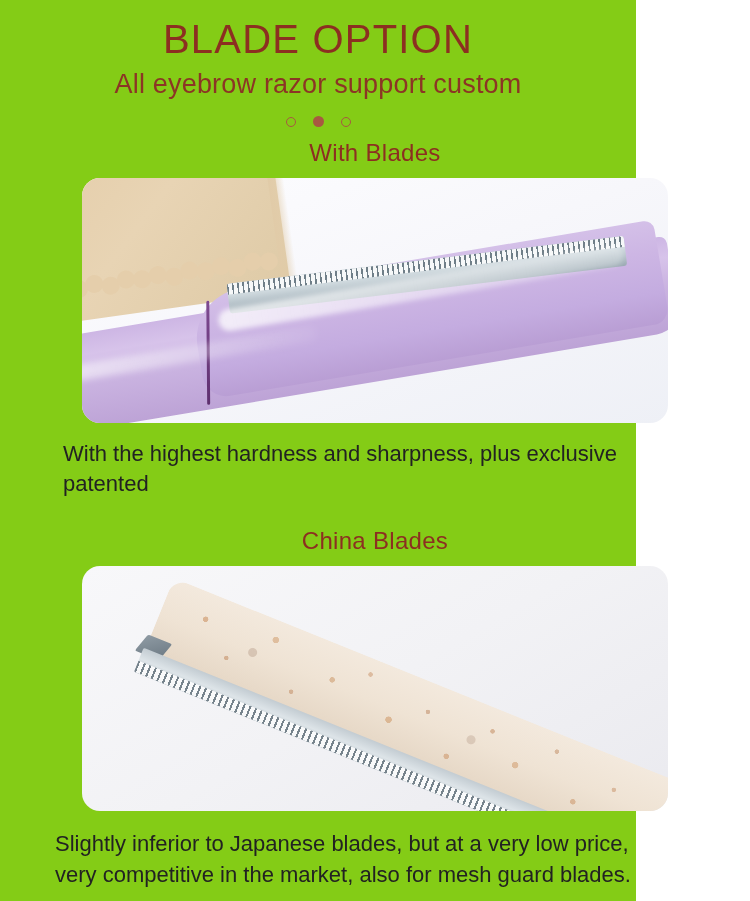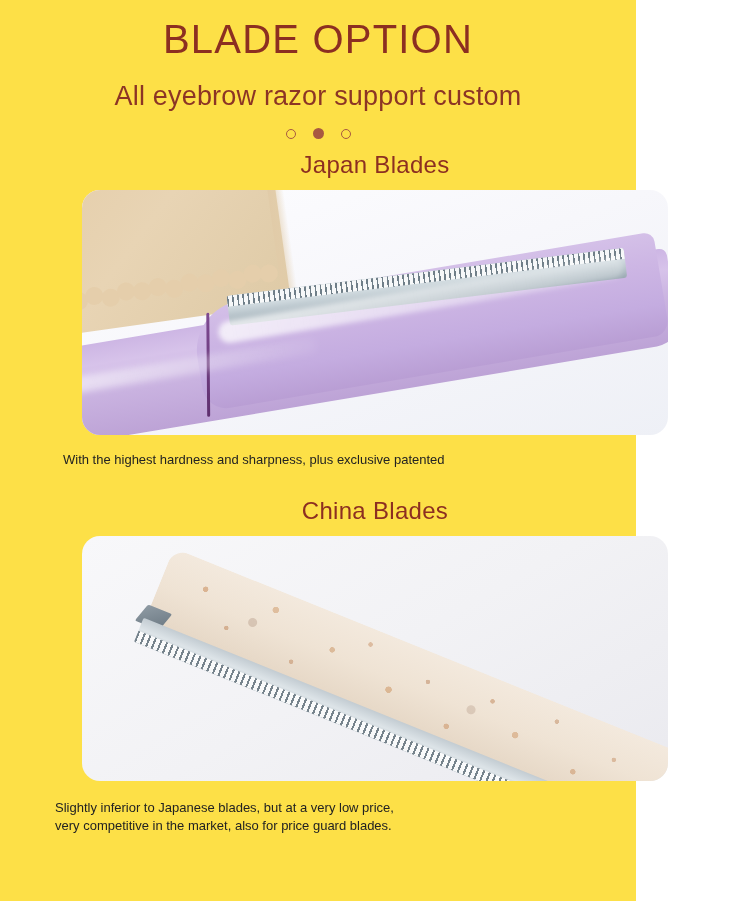--- a/index.html
+++ b/index.html
@@ -14,21 +14,21 @@
     height: 901px;
     font-family: "Liberation Sans", sans-serif;
     overflow: hidden;
     position: relative;
   }
 
   .page {
     width: 636px;
     height: 901px;
     position: relative;
-    background: #fde047;
+    background: #84cc16;
   }
 
   
   .header {
     text-align: center;
     padding-top: 18px;
   }
   .main-title {
     font-family: "Liberation Sans", sans-serif;
     font-size: 40px;
@@ -38,21 +38,21 @@
     line-height: 1.05;
     margin: 0;
   }
   .subtitle {
     font-family: "Liberation Sans", sans-serif;
     font-size: 27px;
     font-weight: 300;
     letter-spacing: 0.2px;
     color: #8c3525;
     line-height: 1.25;
-    margin: 20px 0 0 0;
+    margin: 8px 0 0 0;
   }
 
   
   .dots {
     margin-top: 13px;
     display: flex;
     justify-content: center;
     align-items: center;
     gap: 17px;
     height: 14px;
@@ -286,21 +286,21 @@
     width: 26px;
     height: 20px;
     background: linear-gradient(135deg, #8e9aa3, #6d7a84);
     transform: skewX(-18deg);
     border-radius: 2px;
   }
 
   
   .desc {
     font-family: "Liberation Sans", sans-serif;
-    font-size: 13px;
+    font-size: 22px;
     font-weight: 400;
     color: #222222;
     line-height: 1.38;
     margin: 0;
   }
   .desc-japan {
     width: 632px;
     margin: 16px auto 0 auto;
     text-align: left;
     padding-left: 4px;
@@ -322,21 +322,21 @@
     <p class="subtitle">All eyebrow razor support custom</p>
   </div>
 
   <div class="dots">
     <span class="dot hollow"></span>
     <span class="dot filled"></span>
     <span class="dot hollow"></span>
   </div>
 
   <div class="section">
-    <h2 class="section-title">Japan Blades</h2>
+    <h2 class="section-title">With Blades</h2>
 
     <div class="photo-wrap photo-japan">
       <div class="kraft"></div>
       <div class="kraft-torn">
         <span style="left:16px;bottom:-3px;"></span>
         <span style="left:32px;"></span>
           <span style="left:48px;bottom:-4px;"></span>
         <span style="left:64px;"></span>
           <span style="left:80px;bottom:-2px;"></span>
         <span style="left:96px;"></span>
@@ -374,17 +374,17 @@
         <div class="rs-body"></div>
         <div class="rs-tip"></div>
         <div class="rs-blade">
           <div class="rs-teeth"></div>
         </div>
       </div>
     </div>
 
     <div class="desc desc-china">
       <p>Slightly inferior to Japanese blades, but at a very low price,</p>
-      <p>very competitive in the market, also for price guard blades.</p>
+      <p>very competitive in the market, also for mesh guard blades.</p>
     </div>
   </div>
 
 </div>
 
 </body></html>

